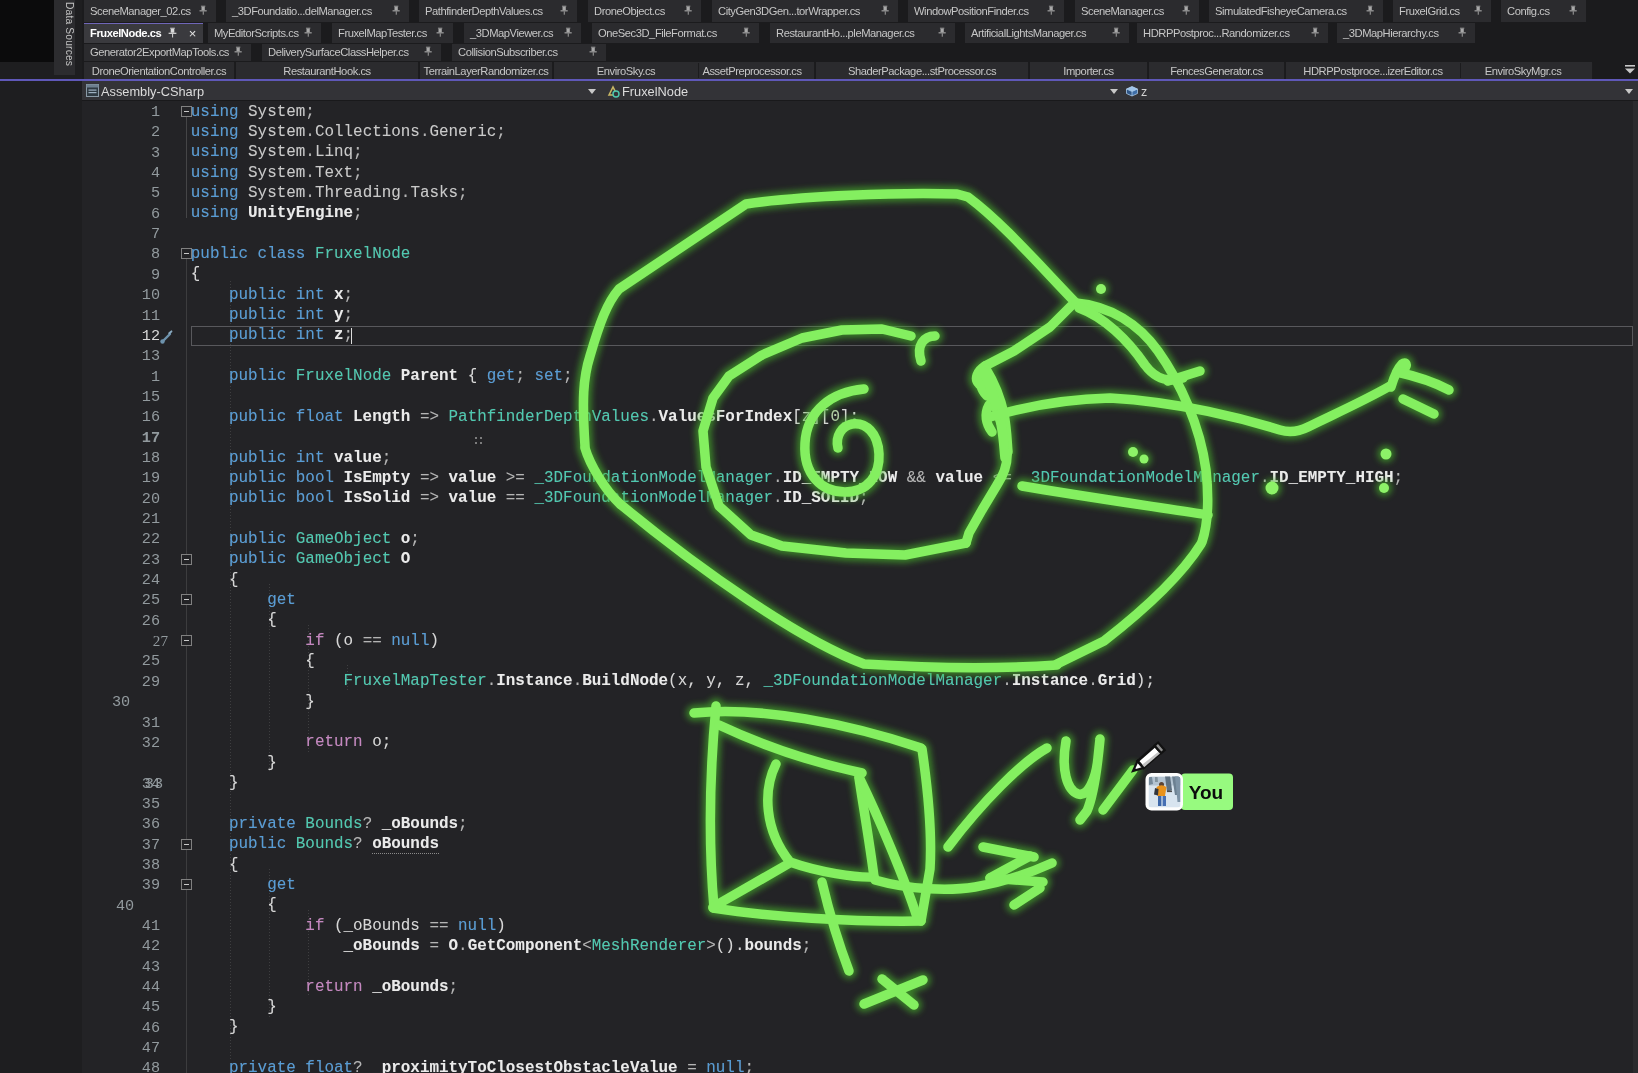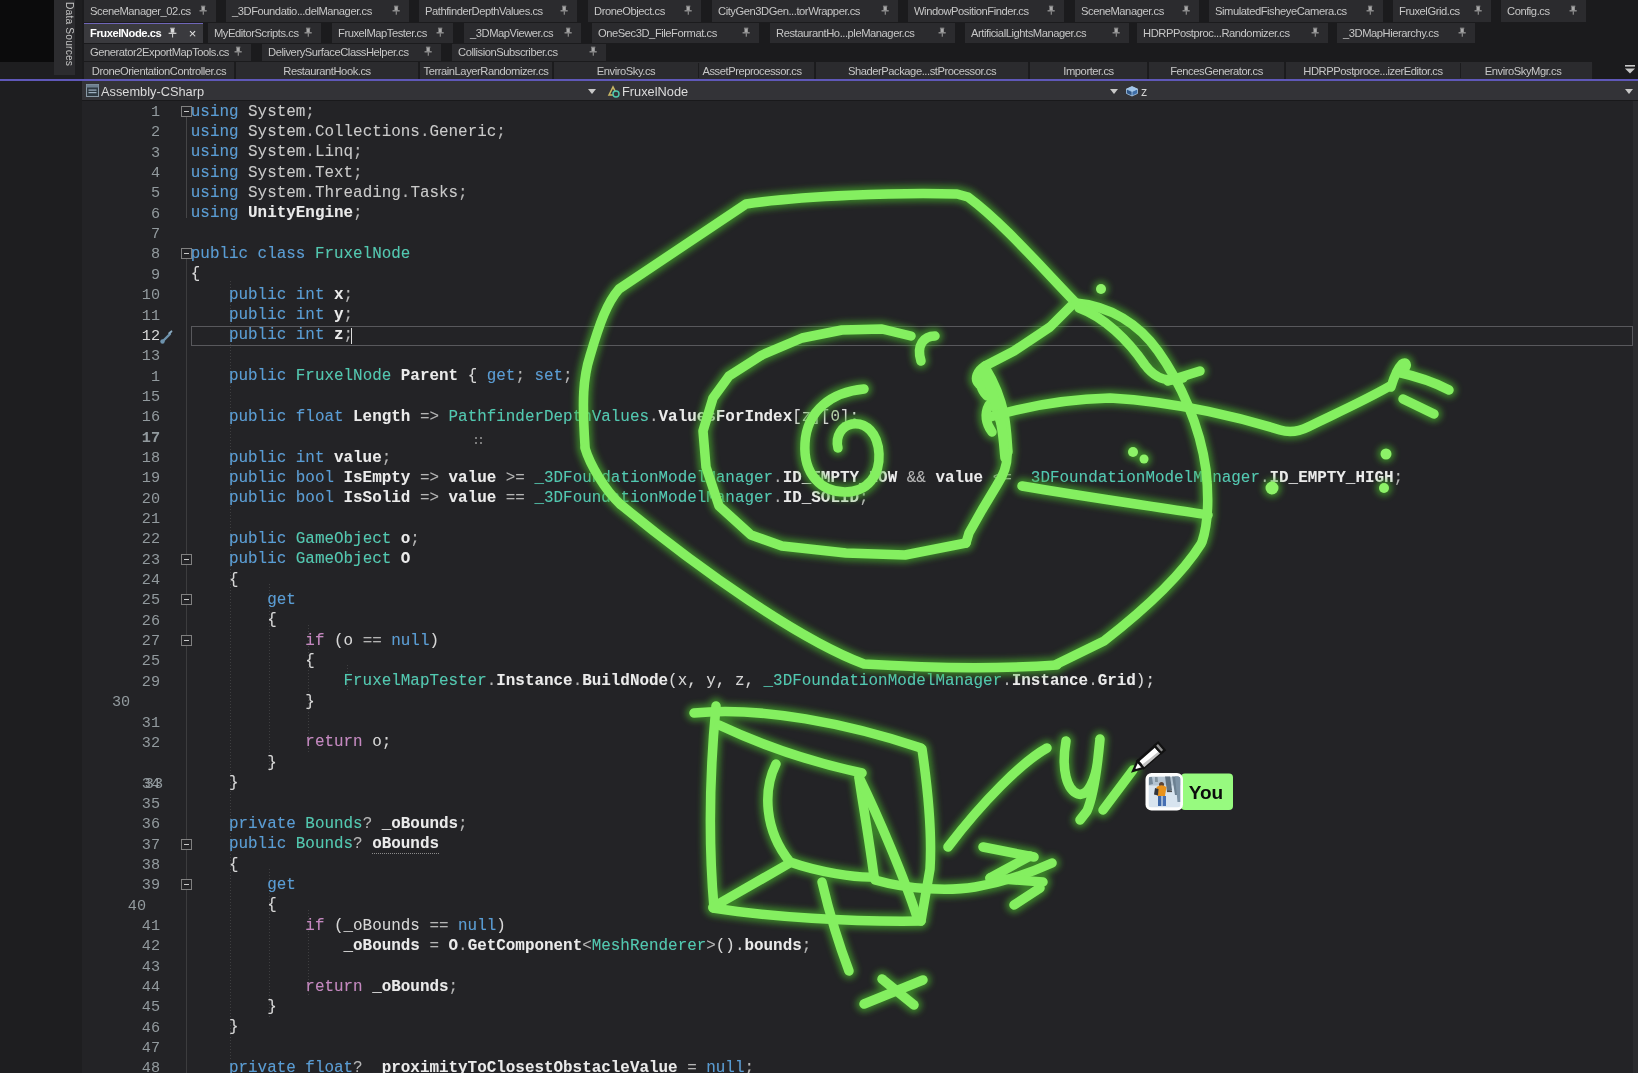--- a/index.html
+++ b/index.html
@@ -411,21 +411,21 @@
 <div class="ln" style="left:82px;top:530.35px;">22</div>
 <div class="cl mono" style="top:529.95px;color:#d6d6d6">    <span class="k">public</span> <span class="t">GameObject</span> <span class="i">o</span><span class="o">;</span></div>
 <div class="ln" style="left:82px;top:550.70px;">23</div>
 <div class="cl mono" style="top:550.30px;color:#d6d6d6">    <span class="k">public</span> <span class="t">GameObject</span> <span class="i">O</span></div>
 <div class="ln" style="left:82px;top:571.05px;">24</div>
 <div class="cl mono" style="top:570.65px;color:#d6d6d6">    {</div>
 <div class="ln" style="left:82px;top:591.40px;">25</div>
 <div class="cl mono" style="top:591.00px;color:#d6d6d6">        <span class="k">get</span></div>
 <div class="ln" style="left:82px;top:611.75px;">26</div>
 <div class="cl mono" style="top:611.35px;color:#d6d6d6">        {</div>
-<div class="ln" style="left:82px;top:632.10px;">27</div>
+<div class="ln" style="left:90px;top:632.10px;font-family:Liberation Serif, serif;">27</div>
 <div class="cl mono" style="top:631.70px;color:#d6d6d6">            <span class="c">if</span> (o <span class="o">==</span> <span class="k">null</span>)</div>
 <div class="ln" style="left:82px;top:652.45px;">25</div>
 <div class="cl mono" style="top:652.05px;color:#d6d6d6">            {</div>
 <div class="ln" style="left:82px;top:672.80px;">29</div>
 <div class="cl mono" style="top:672.40px;color:#d6d6d6">                <span class="t">FruxelMapTester</span><span class="o">.</span><span class="i">Instance</span><span class="o">.</span><span class="i">BuildNode</span>(x, y, z, <span class="t">_3DFoundationModelManager</span><span class="o">.</span><span class="i">Instance</span><span class="o">.</span><span class="i">Grid</span>);</div>
 <div class="ln" style="left:82px;top:693.15px;text-align:center;">30</div>
 <div class="cl mono" style="top:692.75px;color:#d6d6d6">            }</div>
 <div class="ln" style="left:82px;top:713.50px;">31</div>
 <div class="ln" style="left:82px;top:733.85px;">32</div>
 <div class="cl mono" style="top:733.45px;color:#d6d6d6">            <span class="c">return</span> o;</div>
@@ -435,21 +435,21 @@
 <div class="cl mono" style="top:774.15px;color:#d6d6d6">    }</div>
 <div class="ln" style="left:82px;top:794.90px;">35</div>
 <div class="ln" style="left:82px;top:815.25px;">36</div>
 <div class="cl mono" style="top:814.85px;color:#d6d6d6">    <span class="k">private</span> <span class="t">Bounds</span><span class="o">?</span> <span class="i">_oBounds</span><span class="o">;</span></div>
 <div class="ln" style="left:82px;top:835.60px;">37</div>
 <div class="cl mono" style="top:835.20px;color:#d6d6d6">    <span class="k">public</span> <span class="t">Bounds</span><span class="o">?</span> <span class="i" style="border-bottom:1.5px dotted #8a8a8a">oBounds</span></div>
 <div class="ln" style="left:82px;top:855.95px;">38</div>
 <div class="cl mono" style="top:855.55px;color:#d6d6d6">    {</div>
 <div class="ln" style="left:82px;top:876.30px;">39</div>
 <div class="cl mono" style="top:875.90px;color:#d6d6d6">        <span class="k">get</span></div>
-<div class="ln" style="left:68px;top:896.65px;">40</div>
+<div class="ln" style="left:86px;top:896.65px;text-align:center;">40</div>
 <div class="cl mono" style="top:896.25px;color:#d6d6d6">        {</div>
 <div class="ln" style="left:82px;top:917.00px;">41</div>
 <div class="cl mono" style="top:916.60px;color:#d6d6d6">            <span class="c">if</span> (_oBounds <span class="o">==</span> <span class="k">null</span>)</div>
 <div class="ln" style="left:82px;top:937.35px;">42</div>
 <div class="cl mono" style="top:936.95px;color:#d6d6d6">                <span class="i">_oBounds</span> <span class="o">=</span> <span class="i">O</span><span class="o">.</span><span class="i">GetComponent</span><span class="o">&lt;</span><span class="t">MeshRenderer</span><span class="o">&gt;</span>().<span class="i">bounds</span><span class="o">;</span></div>
 <div class="ln" style="left:82px;top:957.70px;">43</div>
 <div class="ln" style="left:82px;top:978.05px;">44</div>
 <div class="cl mono" style="top:977.65px;color:#d6d6d6">            <span class="c">return</span> <span class="i">_oBounds</span><span class="o">;</span></div>
 <div class="ln" style="left:82px;top:998.40px;">45</div>
 <div class="cl mono" style="top:998.00px;color:#d6d6d6">        }</div>

